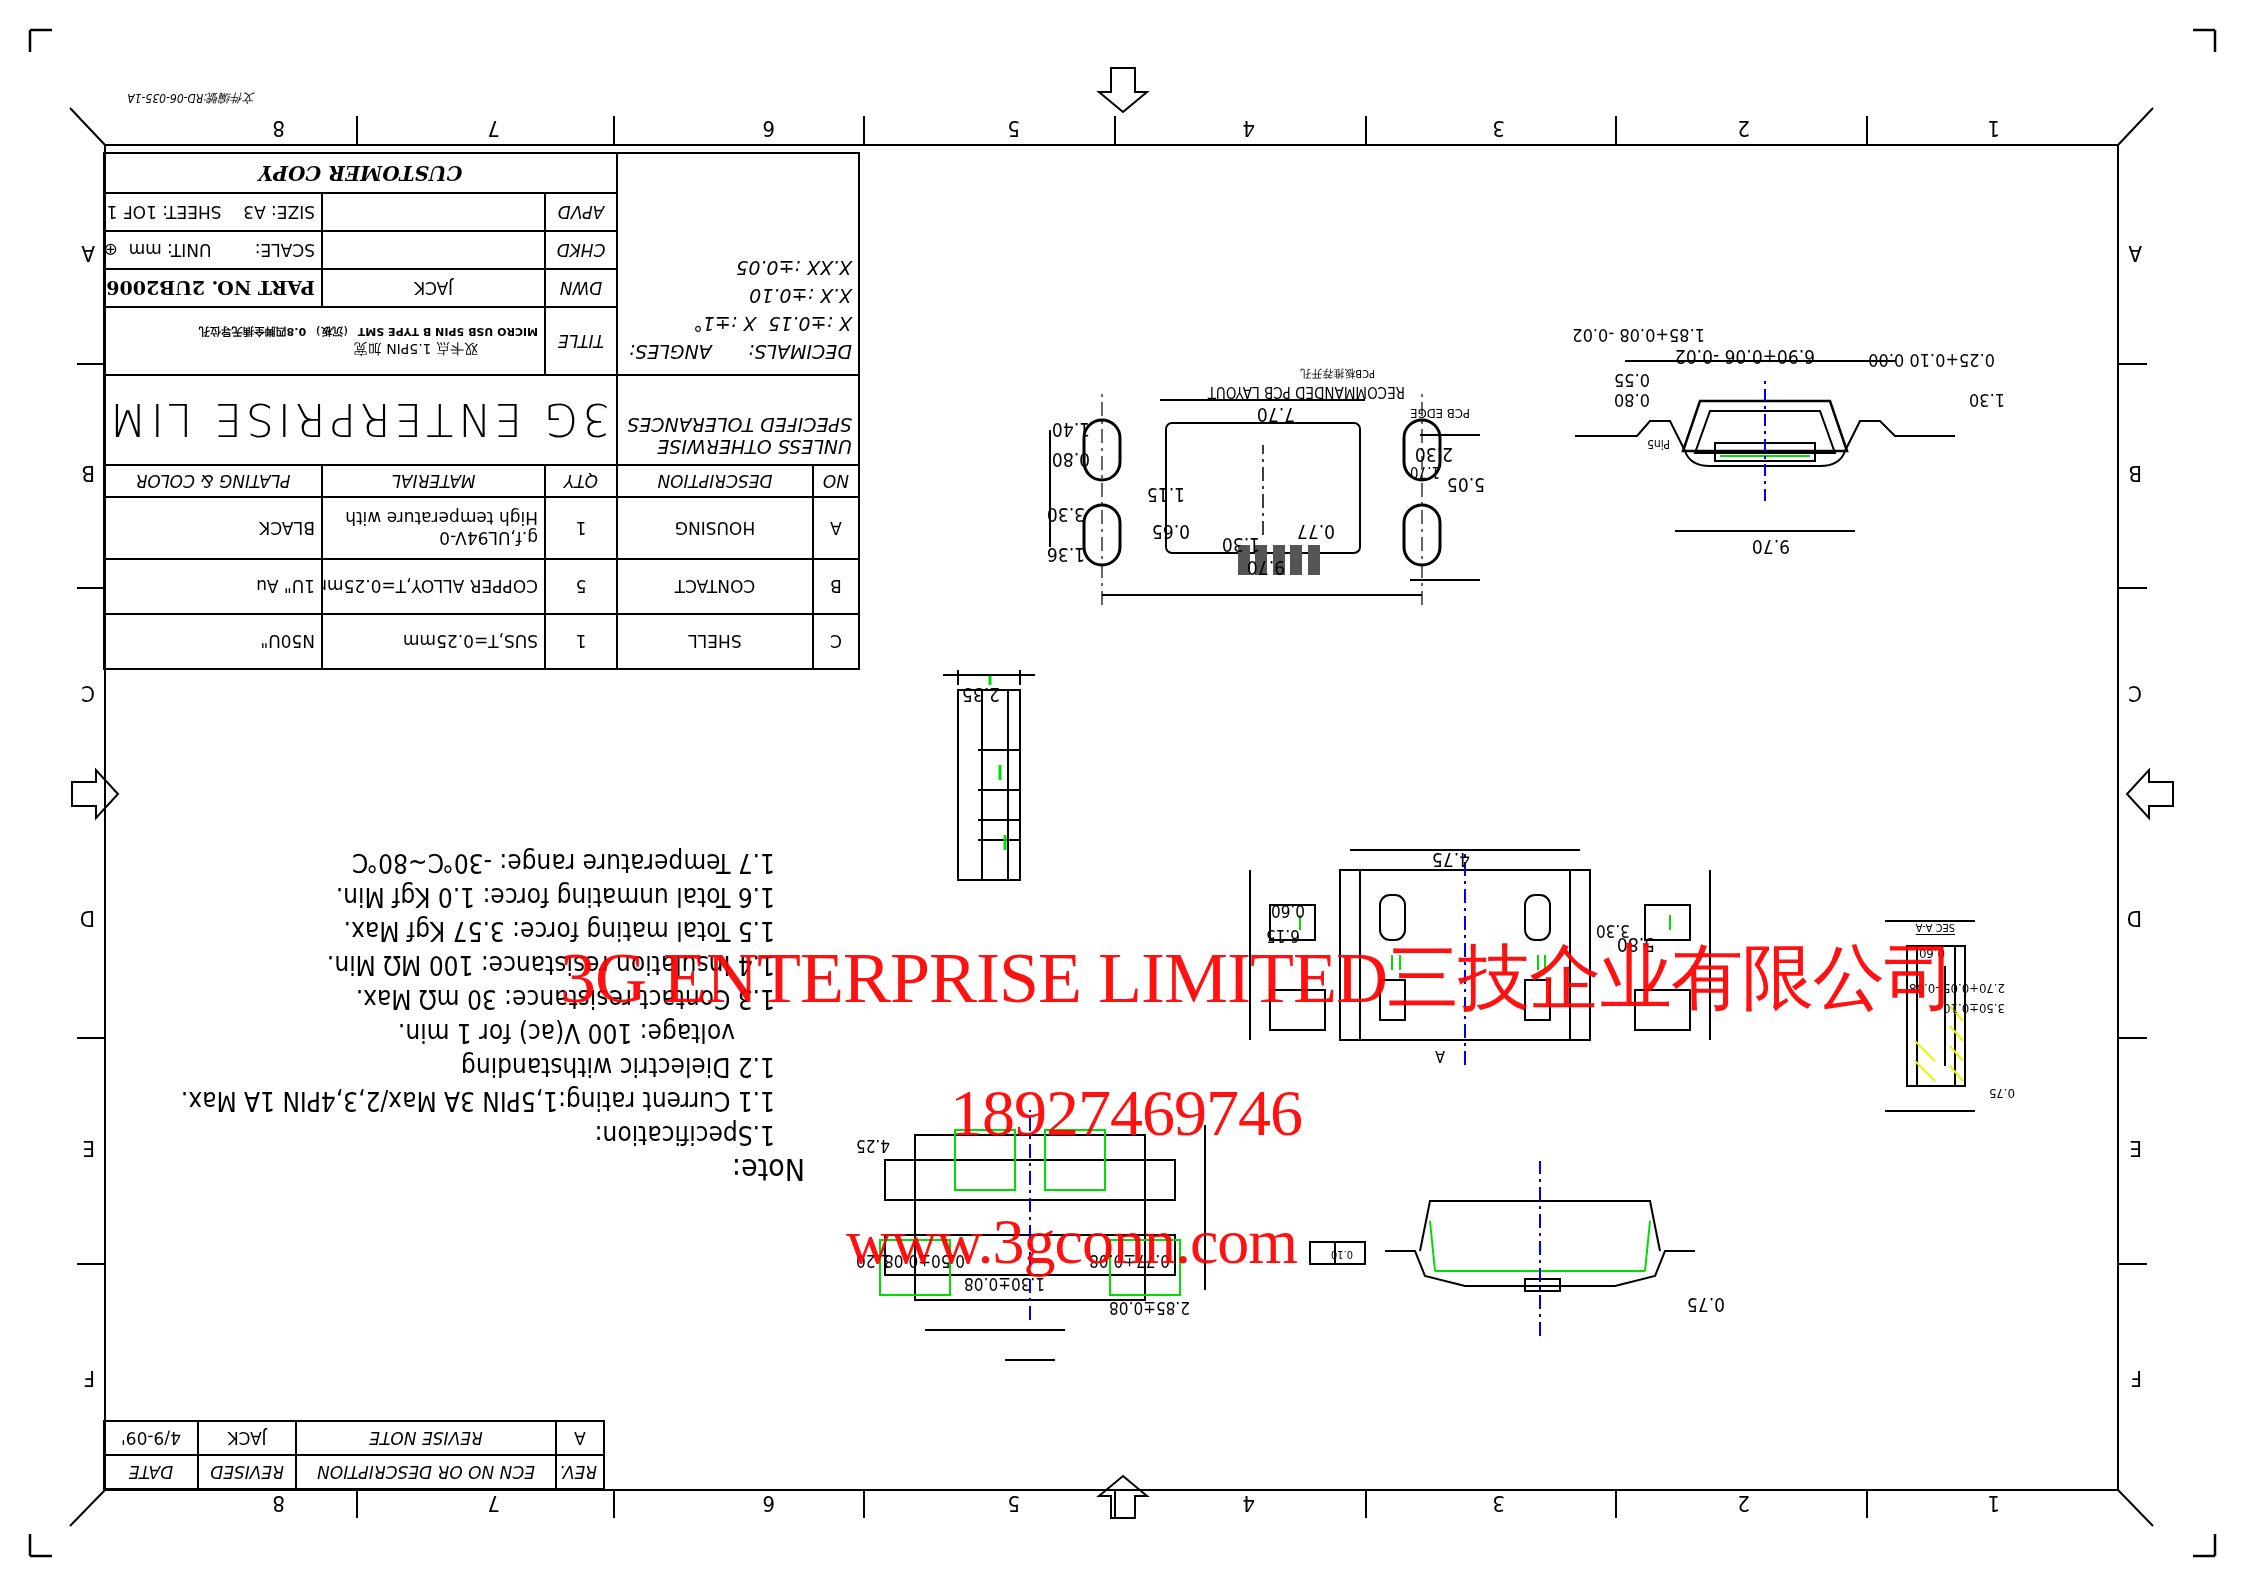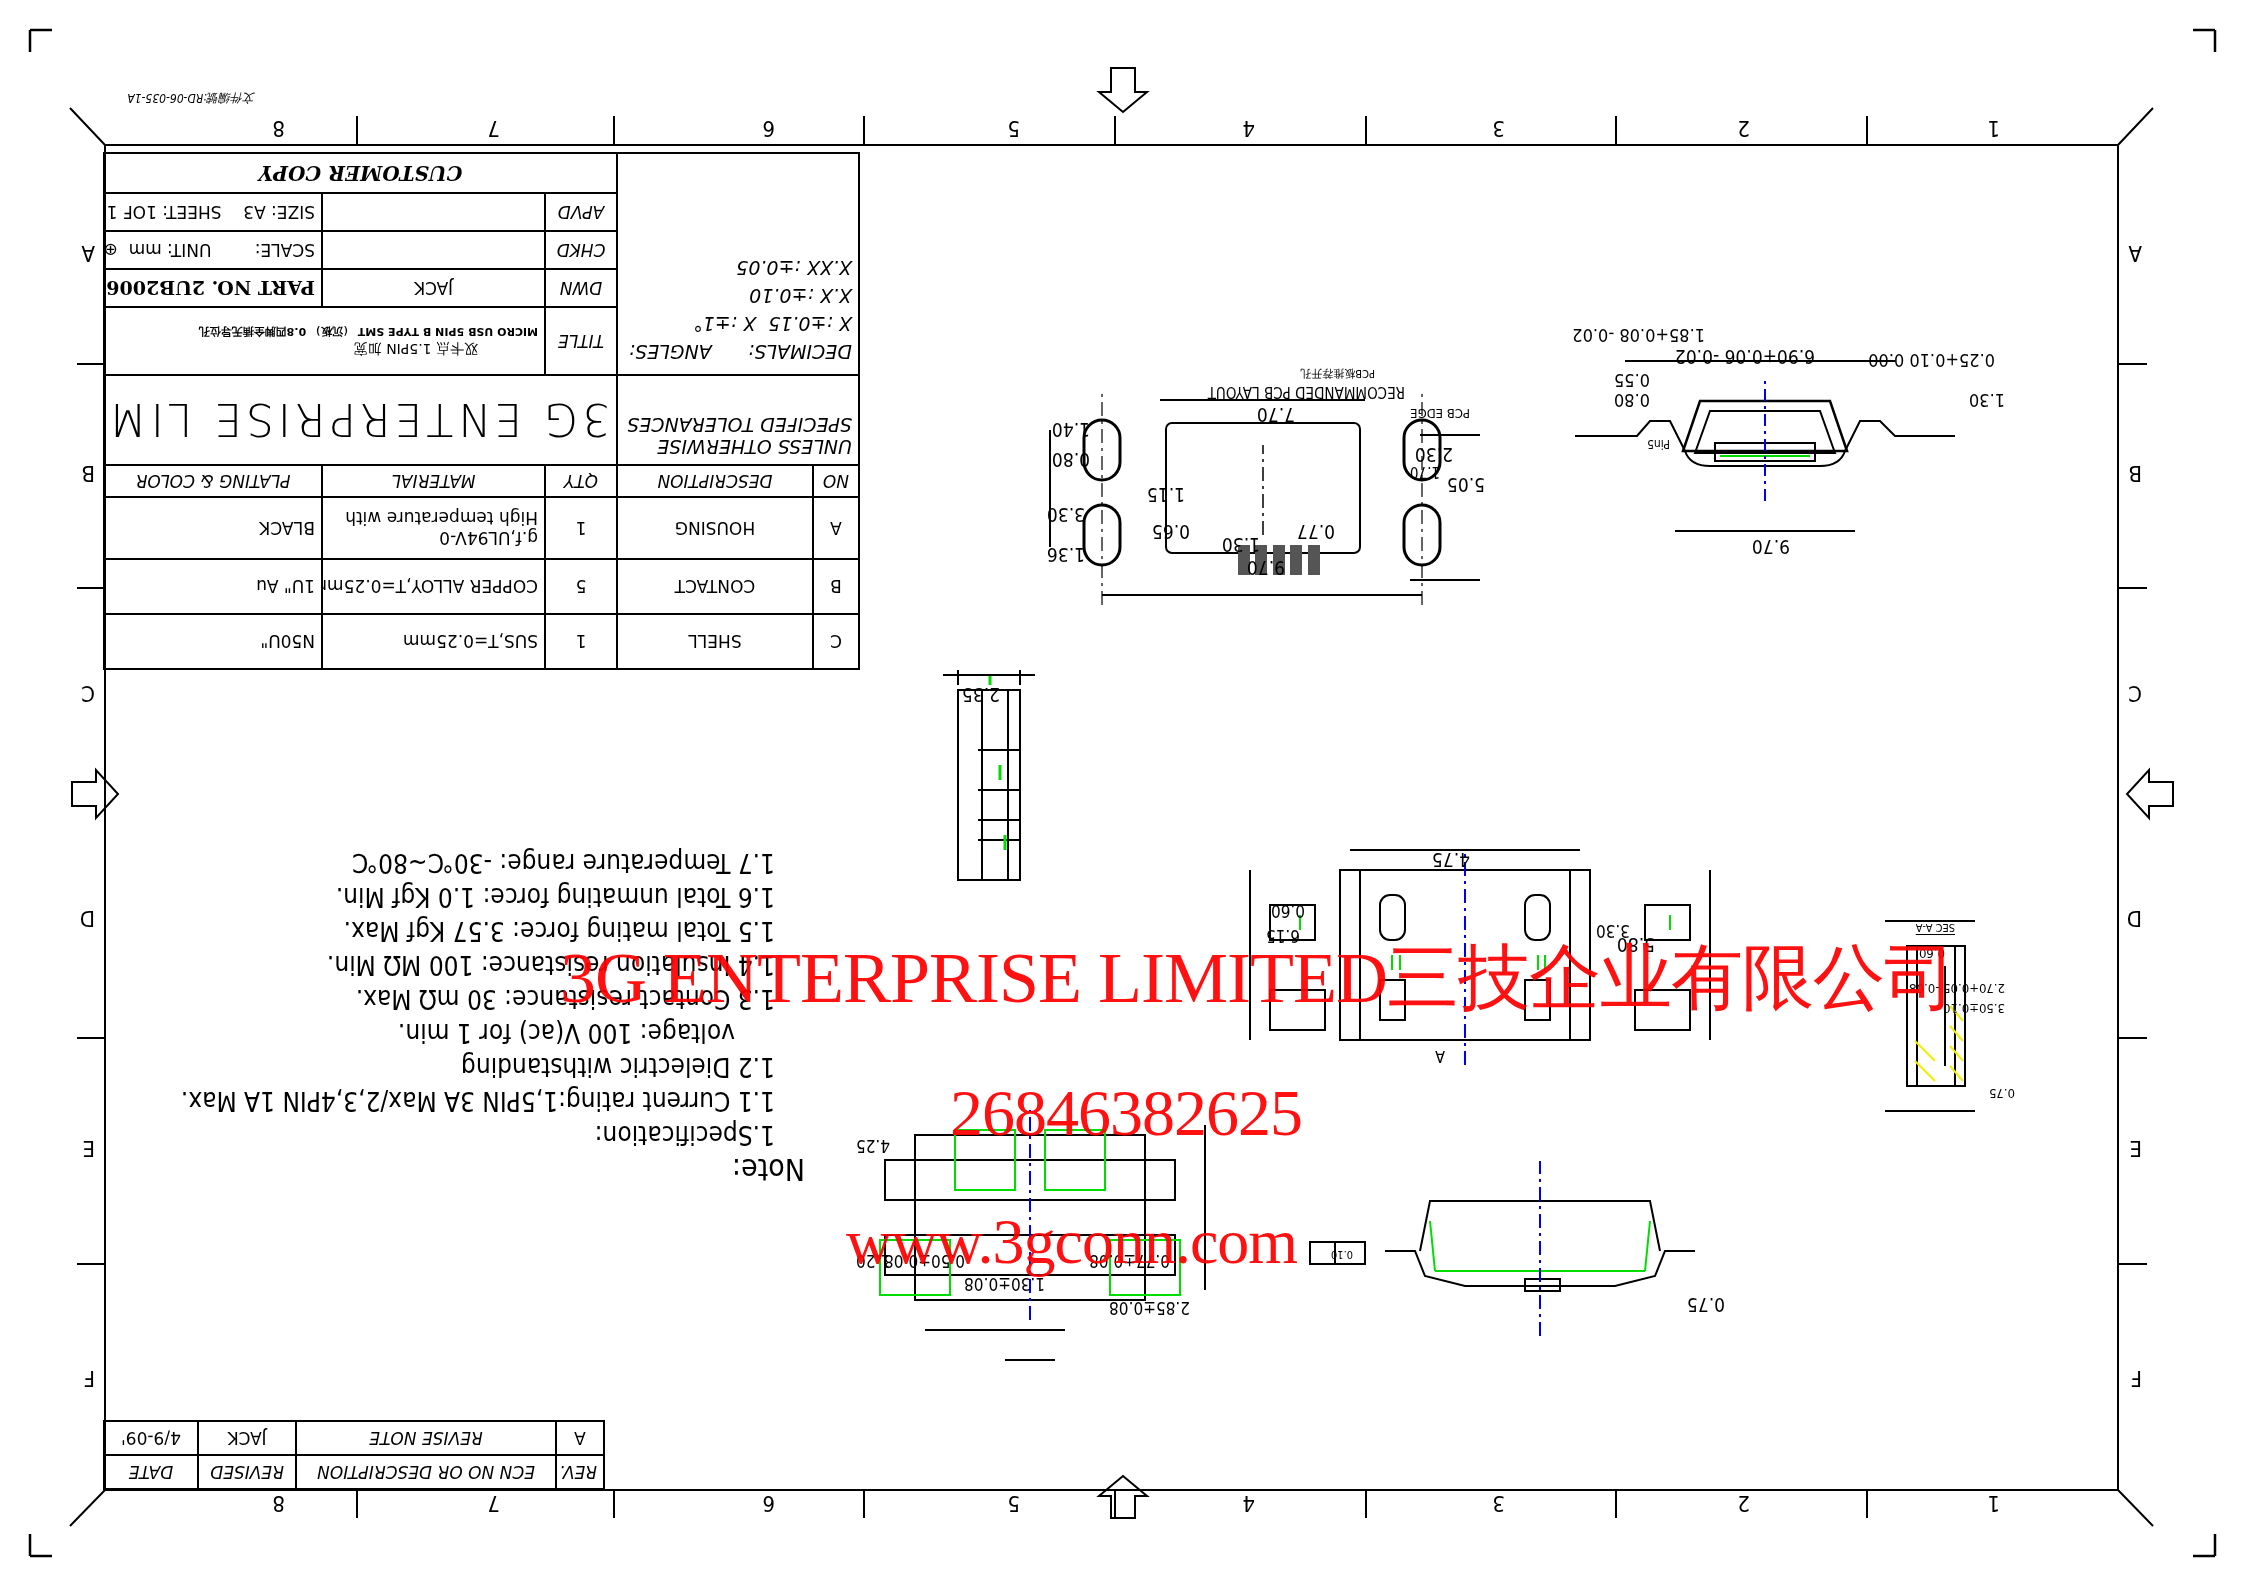--- a/index.html
+++ b/index.html
@@ -349,15 +349,15 @@
     <span class="t" style="left:1200px;top:292px;font-size:17px;">1.30±0.08</span>
     <span class="t" style="left:1055px;top:268px;font-size:17px;">2.85±0.08</span>
   </div>
 
   <span class="t" style="left:892px;top:325px;font-size:11px;">0.10</span>
   <span class="t" style="left:520px;top:270px;font-size:19px;">0.75</span>
 
  </div>
 
  <div class="wm" style="left:560px;top:930px;font-size:72px;">3G ENTERPRISE LIMITED三技企业有限公司</div>
- <div class="wm" style="left:950px;top:1075px;font-size:66px;">26846382625</div>
+ <div class="wm" style="left:950px;top:1075px;font-size:66px;">18927469746</div>
  <div class="wm" style="left:846px;top:1205px;font-size:64px;">www.3gconn.com</div>
 </div>
 
 </body></html>

